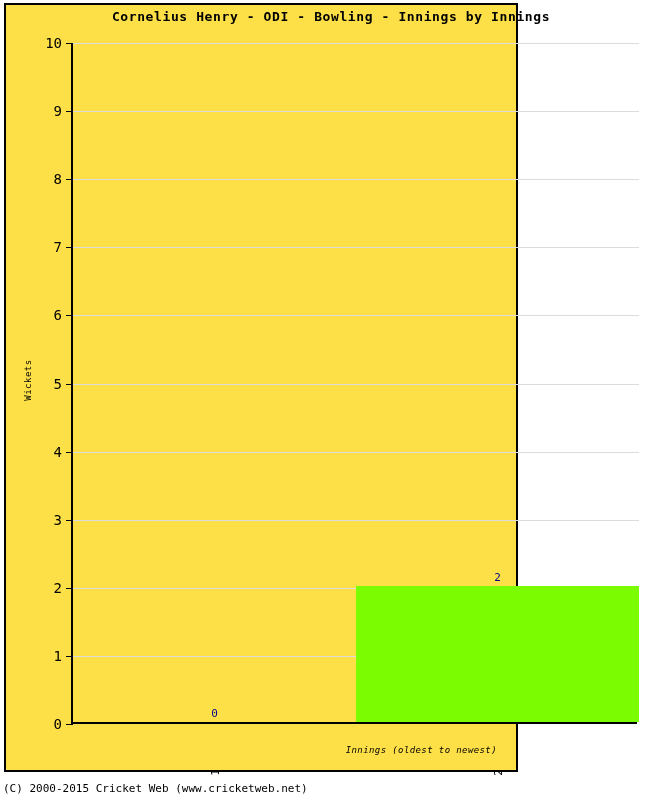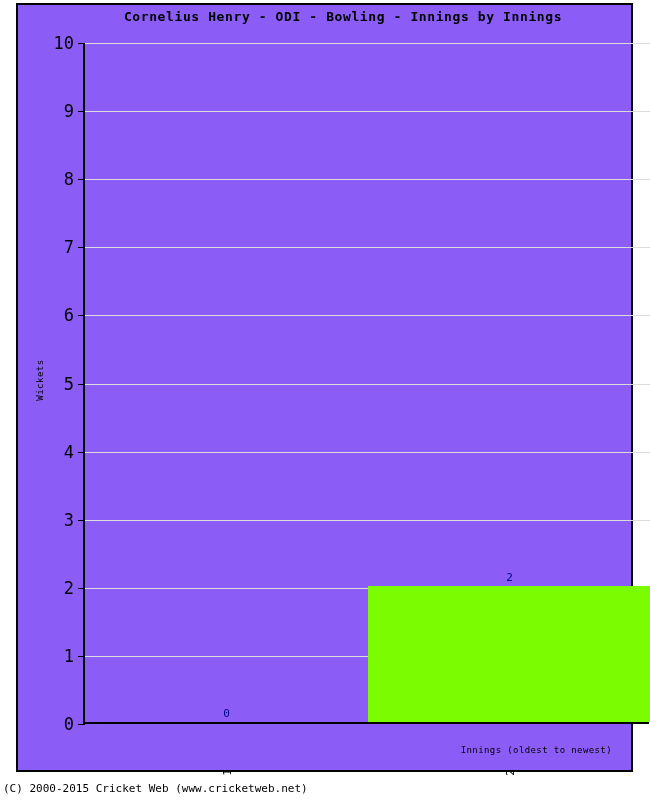--- a/index.html
+++ b/index.html
@@ -11,27 +11,27 @@
     width: 650px;
     height: 800px;
     position: relative;
     font-family: "DejaVu Sans Mono", monospace;
     overflow: hidden;
   }
 
   
   #chart-frame {
     position: absolute;
-    left: 16px;
+    left: 4px;
     top: 3px;
-    width: 617px;   
+    width: 514px;   
     height: 769px;  
     border: 2px solid #000000;
     box-sizing: border-box;
-    background: #8b5cf6;
+    background: #fde047;
   }
 
   
   #chart-title {
     position: absolute;
     left: 0;
     top: 4px;
     width: 650px;
     text-align: center;
     font-size: 13px;
@@ -67,21 +67,21 @@
     height: 1px;
     background: #000000;
     left: -7px;
   }
 
   .y-tick-label {
     position: absolute;
     right: 100%;
     margin-right: 11px;
     transform: translateY(-50%);
-    font-size: 17px;
+    font-size: 14px;
     color: #000000;
     white-space: nowrap;
   }
 
   .y-axis-title {
     position: absolute;
     left: 22px;
     top: 375px;
     font-size: 9px;
     color: #000000;
@@ -116,20 +116,21 @@
   }
 
   #x-axis-title {
     position: absolute;
     top: 740px;
     right: 19px;
     font-size: 9px;
     color: #000000;
     letter-spacing: 0.4px;
     white-space: nowrap;
+    font-style: italic;
   }
 
   
   #footer-copyright {
     position: absolute;
     left: 3px;
     top: 782px;
     font-size: 11px;
     color: #000000;
     white-space: nowrap;

